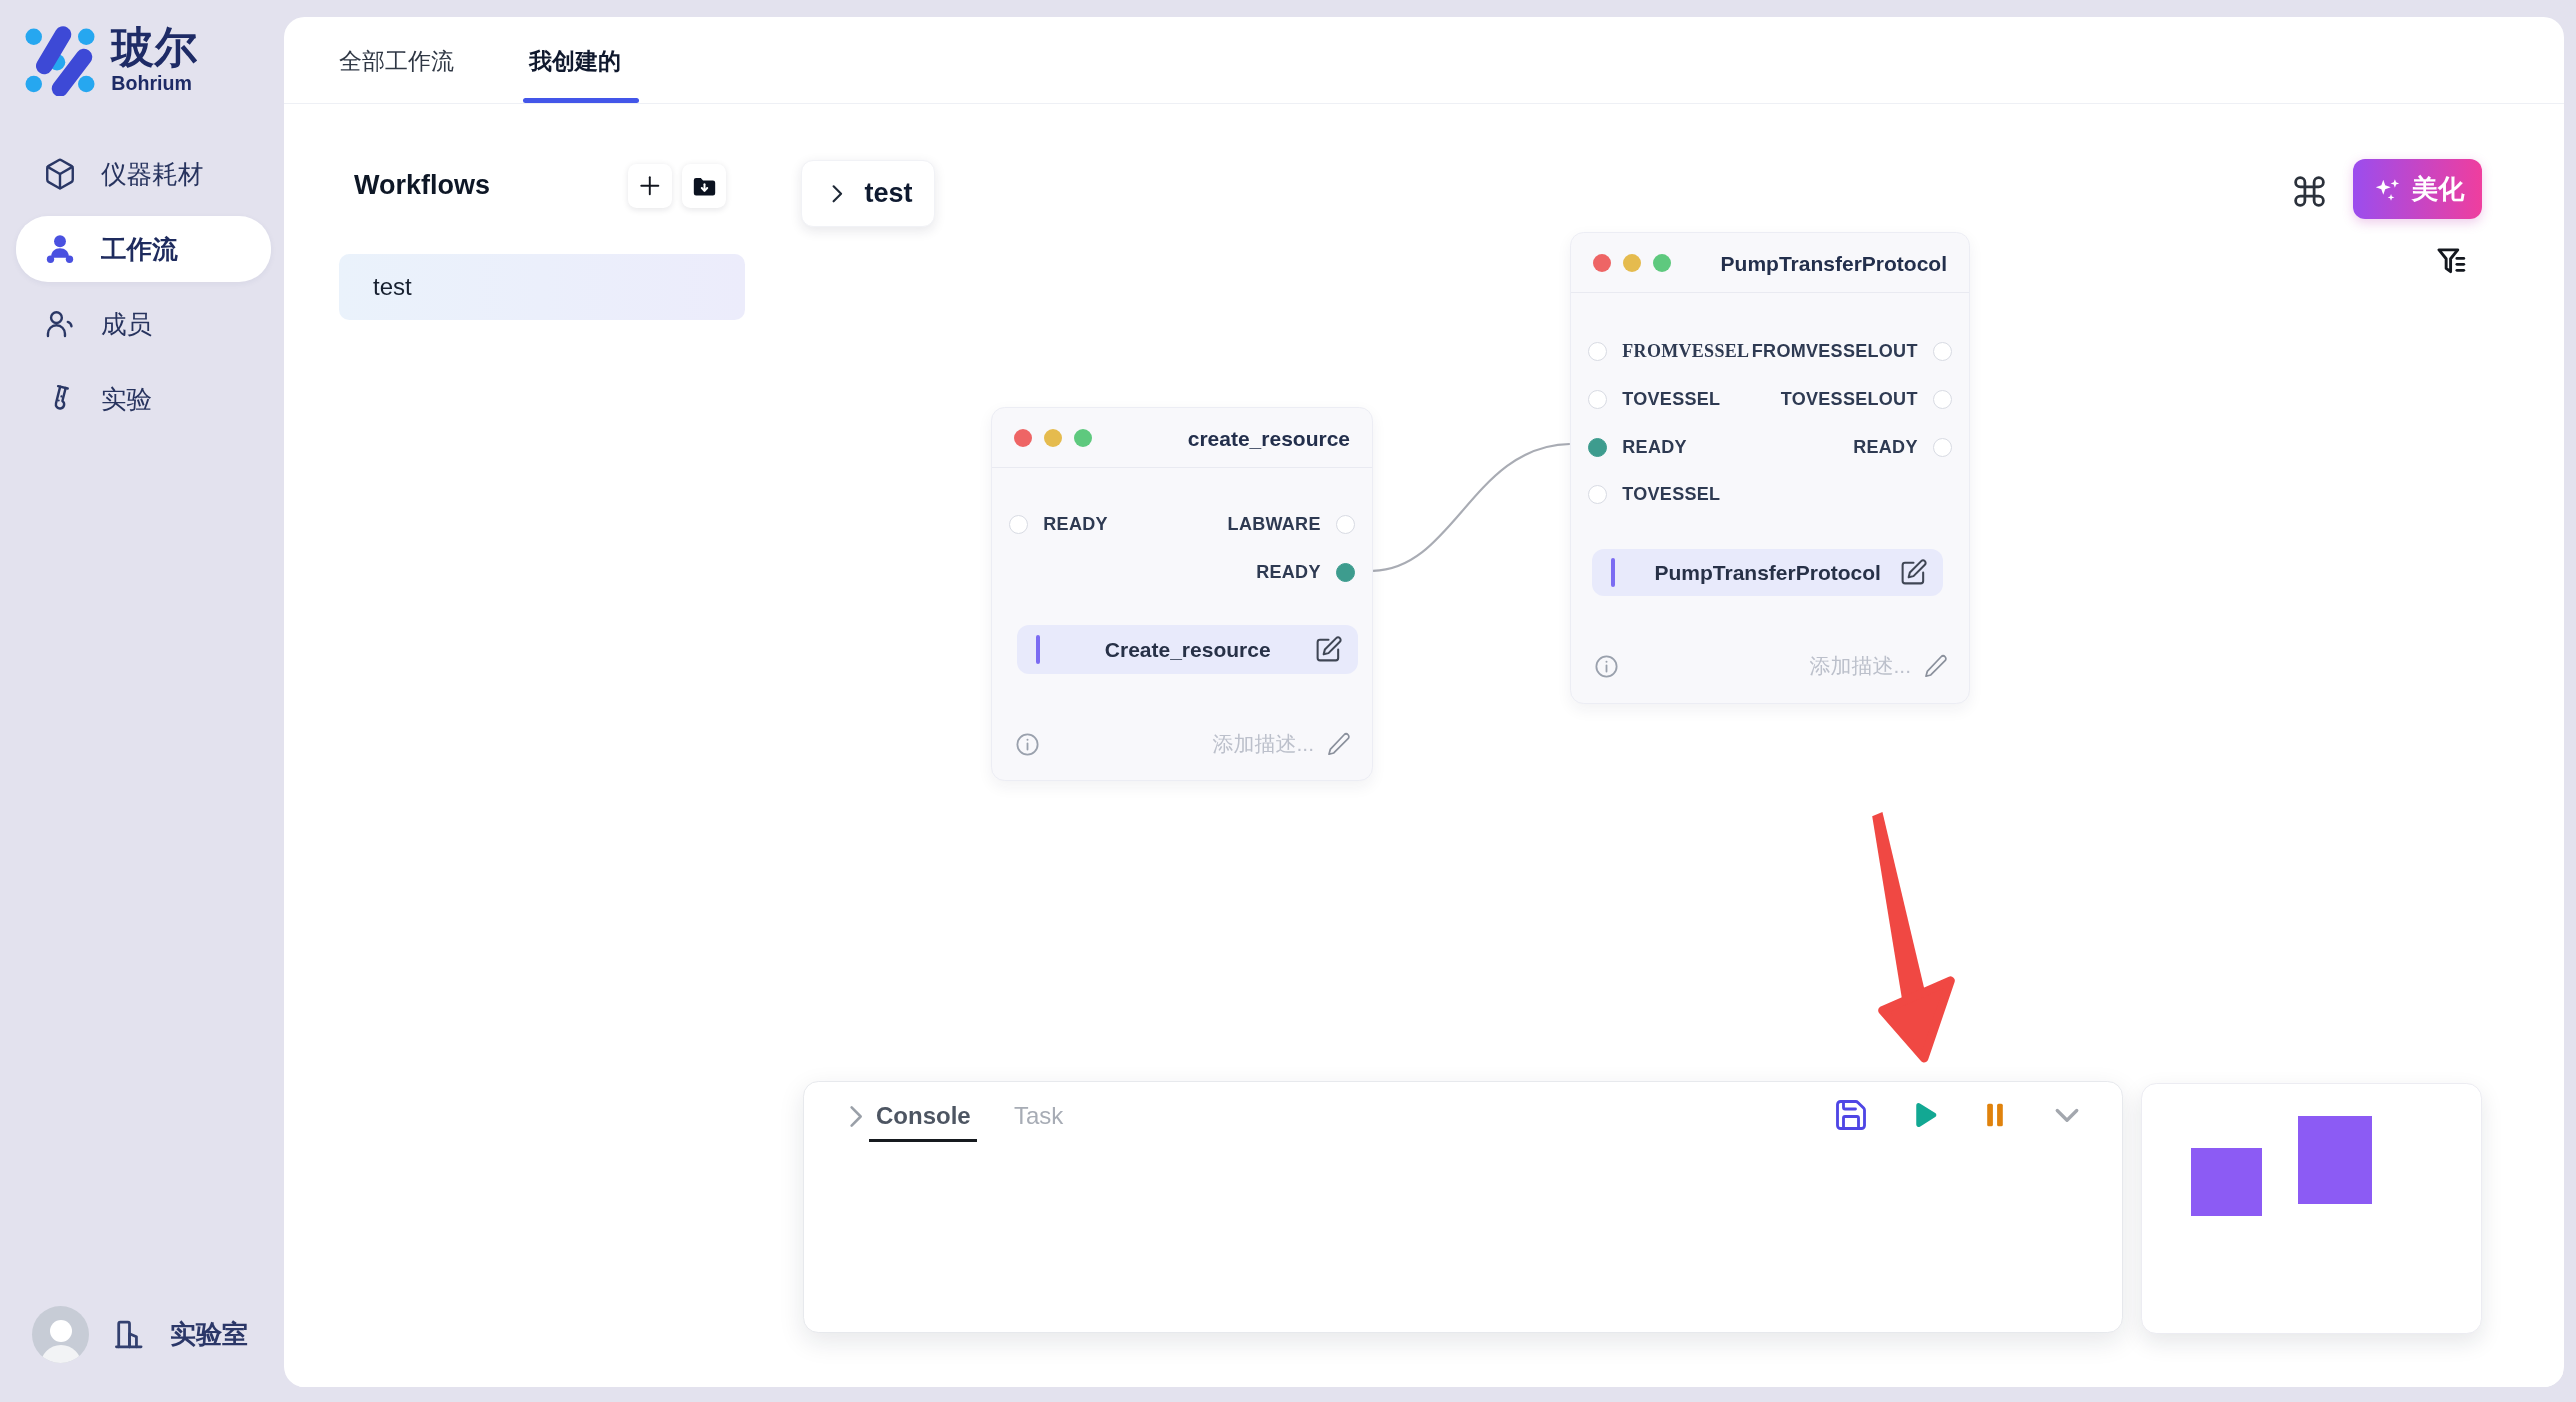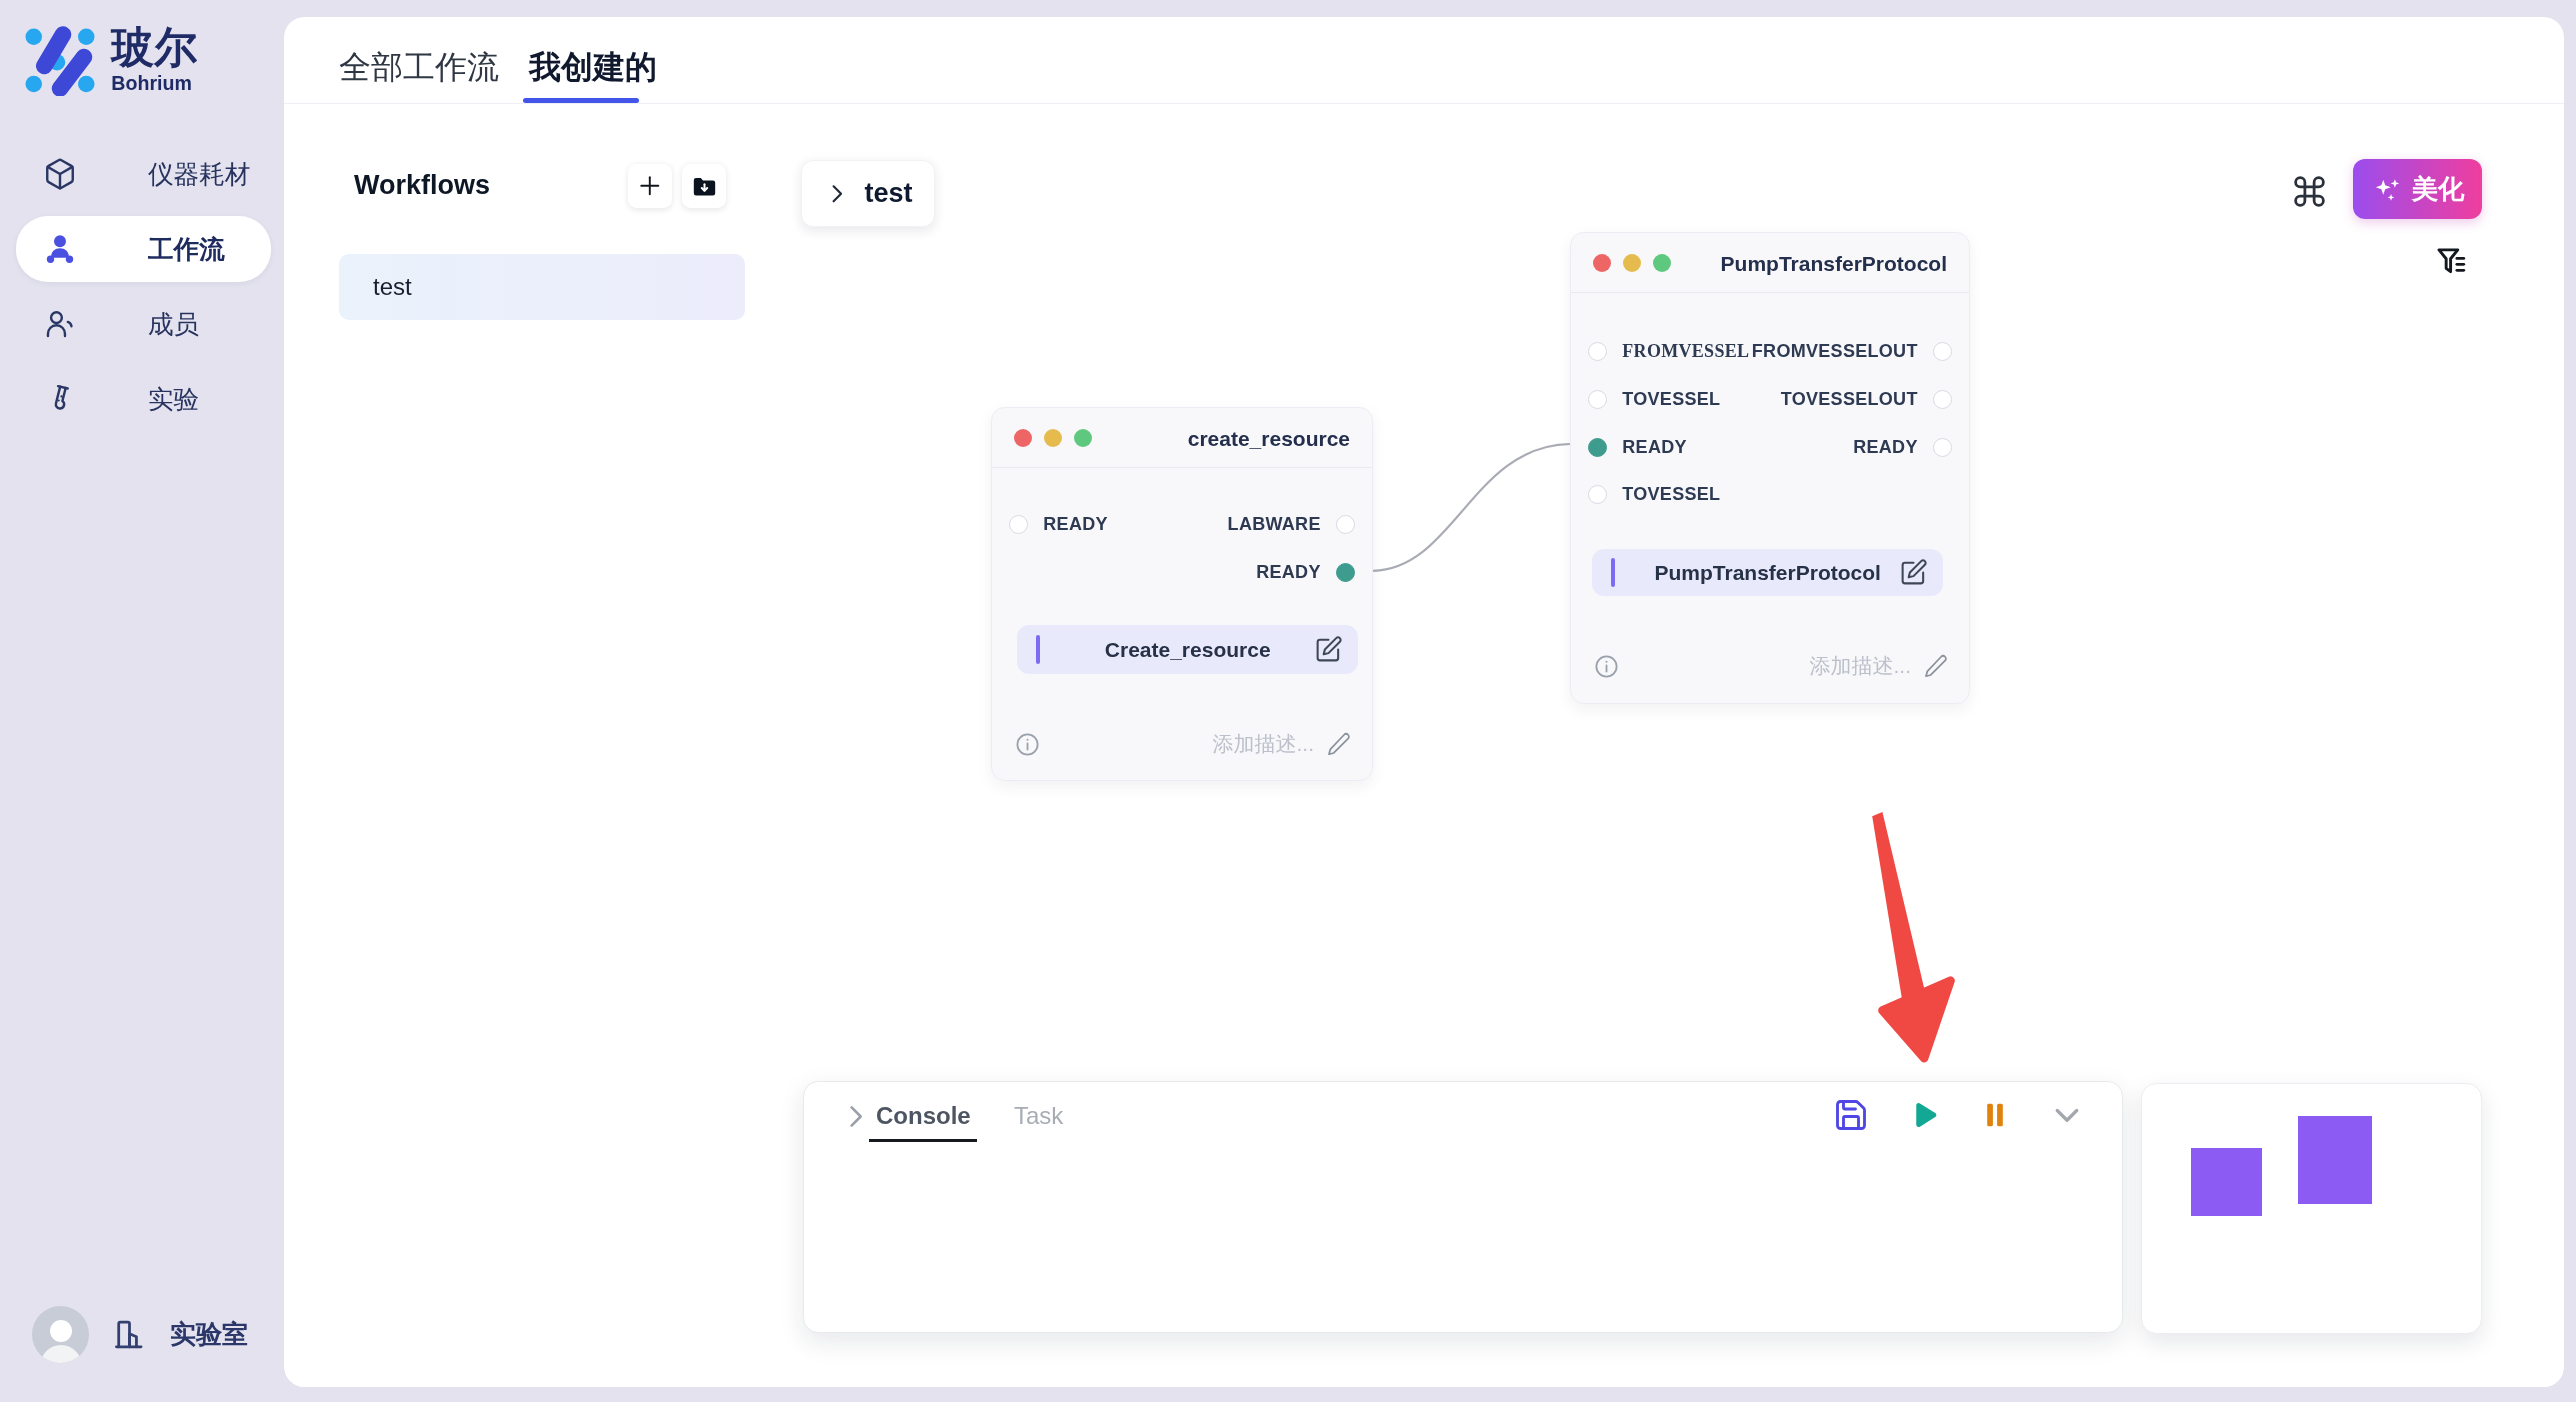--- a/index.html
+++ b/index.html
@@ -7,35 +7,35 @@
   body { background:#E3E2EE; font-family:"Liberation Sans", sans-serif; position:relative; }
 
   
   .sidebar { position:absolute; left:0; top:0; width:284px; height:1402px; background:#E3E2EE; }
   .logo-row { position:absolute; left:24px; top:24px; display:flex; align-items:center; gap:15.3px; }
   .logo-mark { width:72px; height:72px; }
   .brand-cn { font-size:43px; font-weight:700; color:#1E2B66; line-height:1.05; }
   .brand-en { font-size:19.6px; font-weight:700; color:#1E2B66; margin-top:1.7px; }
   .nav-item { position:absolute; left:16px; width:255px; height:66px; border-radius:32px;
               display:flex; align-items:center; padding-left:27px; gap:24px; cursor:pointer; }
-  .nav-item .lbl { font-size:25.6px; font-weight:500; color:#27335E;margin-left:47px; }
+  .nav-item .lbl { font-size:25.6px; font-weight:500; color:#27335E; }
   .nav-item.active { background:#FFFFFF; box-shadow:0 1.7px 6.8px rgba(40,50,110,0.06); }
   .nav-item.active .lbl { font-weight:700; color:#1E2B5E; }
   .nav-ic { width:34px; height:34px; flex:0 0 34px; }
   .side-footer { position:absolute; left:32px; top:1306px; display:flex; align-items:center; gap:22px; }
   .avatar { width:57px; height:57px; border-radius:50%; background:#C7CCD6; position:relative; overflow:hidden; }
   .avatar .head { position:absolute; left:50%; top:13.6px; transform:translateX(-50%); width:22px; height:22px; border-radius:50%; background:#FFFFFF; }
   .avatar .body { position:absolute; left:50%; top:39px; transform:translateX(-50%); width:41px; height:25.6px; border-radius:20.4px 20.4px 0 0; background:#F2F3F5; }
   .side-footer .lbl { font-size:26px; font-weight:600; color:#2B3768; }
 
   
   .panel { position:absolute; left:284px; top:17px; width:2280px; height:1370px;
            background:#FFFFFF; border-radius:20.4px; overflow:hidden; }
   .tabbar { position:absolute; left:0; top:0; width:100%; height:87px; border-bottom:0.9px solid #EEF0F5; }
-  .tab { position:absolute; top:29px; font-size:32px; color:#2F3744; cursor:pointer; }
+  .tab { position:absolute; top:29px; font-size:23px; color:#2F3744; cursor:pointer; }
   .tab.t1 { left:55px; }
   .tab.t2 { left:245px; font-weight:700; color:#10192E; }
   .tab-underline { position:absolute; left:239px; bottom:0; width:116px; height:5.1px; border-radius:2.6px; background:#4356E9; }
 
   
   .wf-list { position:absolute; left:15px; top:87px; width:463px; height:1283px; border-right:0.9px solid #E9EAF0; background:#fff; }
   .wf-title { position:absolute; left:55px; top:66px; font-size:27px; font-weight:700; color:#0E1726; }
   .wf-btn { position:absolute; top:60px; width:44px; height:44px; border-radius:8.5px; background:#FFFFFF;
             box-shadow:0 1.7px 6.8px rgba(20,24,40,0.10); display:flex; align-items:center; justify-content:center; cursor:pointer; }
   .wf-btn.add { left:329px; }

